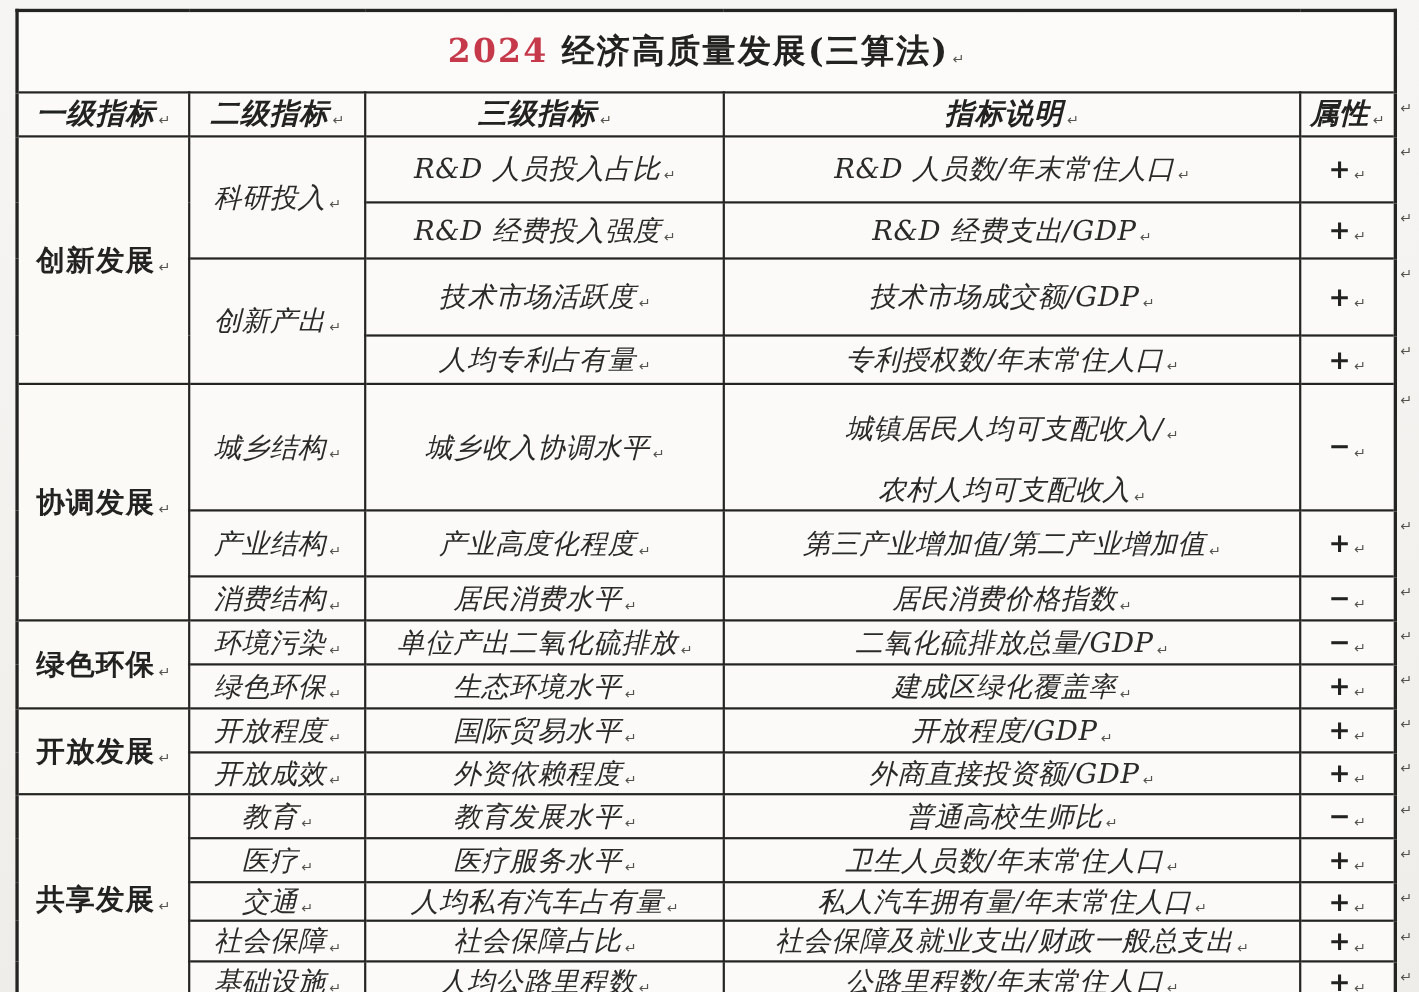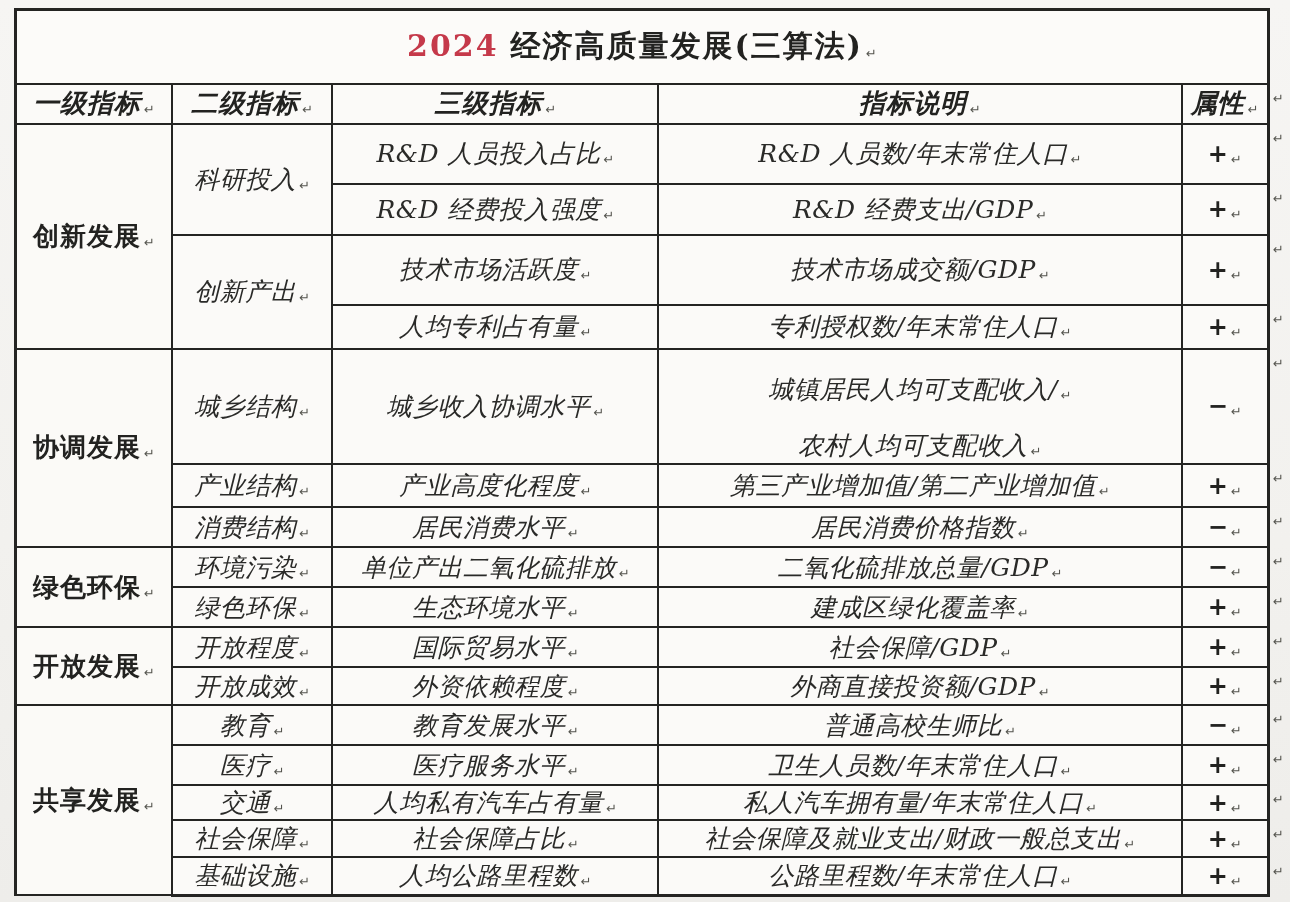--- a/index.html
+++ b/index.html
@@ -156,21 +156,21 @@
     <td class="l2-cell"><span>城乡结构</span><span class="ret">↵</span></td>
     <td class="l3-cell"><span>城乡收入协调水平</span><span class="ret">↵</span></td>
     <td class="desc-cell">
       <div class="desc-line"><span>城镇居民人均可支配收入/</span><span class="ret">↵</span></div>
       <div class="desc-line"><span>农村人均可支配收入</span><span class="ret">↵</span></div>
     </td>
     <td class="attr-cell or"><span>−</span><span class="ret">↵</span></td>
     <td class="mark-col"><span class="ret">↵</span></td>
   </tr>
 
-  <tr style="height:43px">
+  <tr style="height:60px">
     <td class="l2-cell"><span>产业结构</span><span class="ret">↵</span></td>
     <td class="l3-cell"><span>产业高度化程度</span><span class="ret">↵</span></td>
     <td class="desc-cell"><span>第三产业增加值/第二产业增加值</span><span class="ret">↵</span></td>
     <td class="attr-cell or"><span>+</span><span class="ret">↵</span></td>
     <td class="mark-col"><span class="ret">↵</span></td>
   </tr>
 
   <tr style="height:40px">
     <td class="l2-cell"><span>消费结构</span><span class="ret">↵</span></td>
     <td class="l3-cell"><span>居民消费水平</span><span class="ret">↵</span></td>
@@ -193,21 +193,21 @@
     <td class="l3-cell"><span>生态环境水平</span><span class="ret">↵</span></td>
     <td class="desc-cell"><span>建成区绿化覆盖率</span><span class="ret">↵</span></td>
     <td class="attr-cell or"><span>+</span><span class="ret">↵</span></td>
     <td class="mark-col"><span class="ret">↵</span></td>
   </tr>
 
   <tr style="height:40px">
     <td rowspan="2" class="l1-cell ol"><span>开放发展</span><span class="ret">↵</span></td>
     <td class="l2-cell"><span>开放程度</span><span class="ret">↵</span></td>
     <td class="l3-cell"><span>国际贸易水平</span><span class="ret">↵</span></td>
-    <td class="desc-cell"><span>社会保障/GDP</span><span class="ret">↵</span></td>
+    <td class="desc-cell"><span>开放程度/GDP</span><span class="ret">↵</span></td>
     <td class="attr-cell or"><span>+</span><span class="ret">↵</span></td>
     <td class="mark-col"><span class="ret">↵</span></td>
   </tr>
 
   <tr style="height:38px">
     <td class="l2-cell"><span>开放成效</span><span class="ret">↵</span></td>
     <td class="l3-cell"><span>外资依赖程度</span><span class="ret">↵</span></td>
     <td class="desc-cell"><span>外商直接投资额/GDP</span><span class="ret">↵</span></td>
     <td class="attr-cell or"><span>+</span><span class="ret">↵</span></td>
     <td class="mark-col"><span class="ret">↵</span></td>

